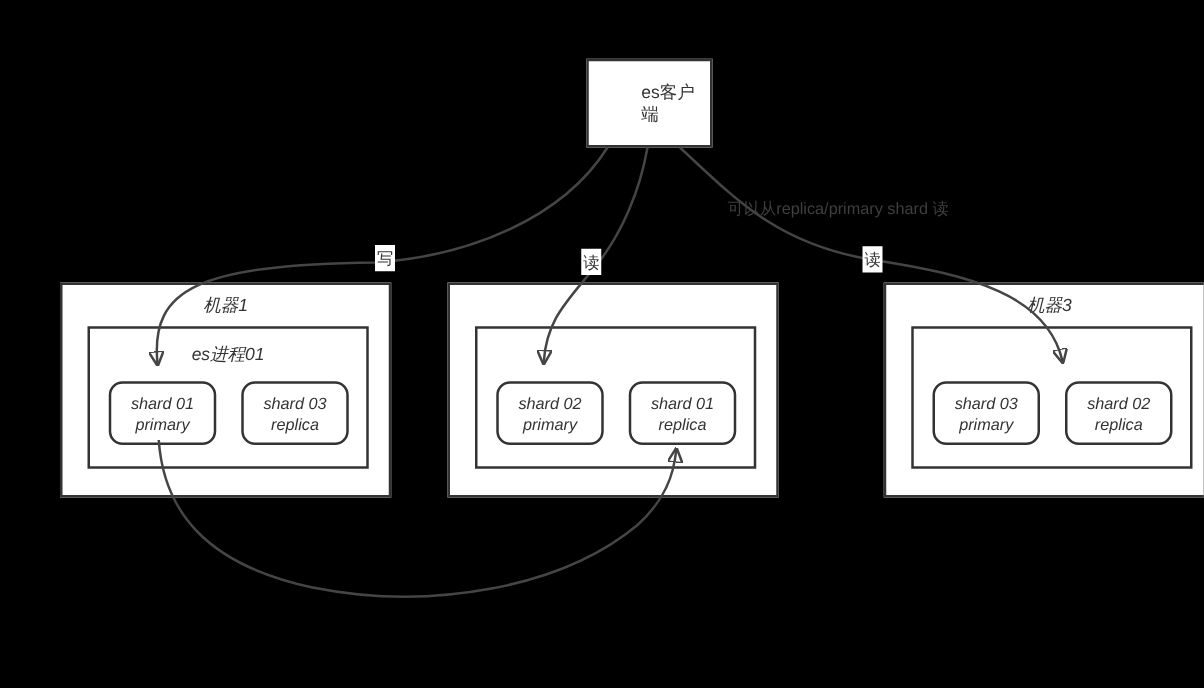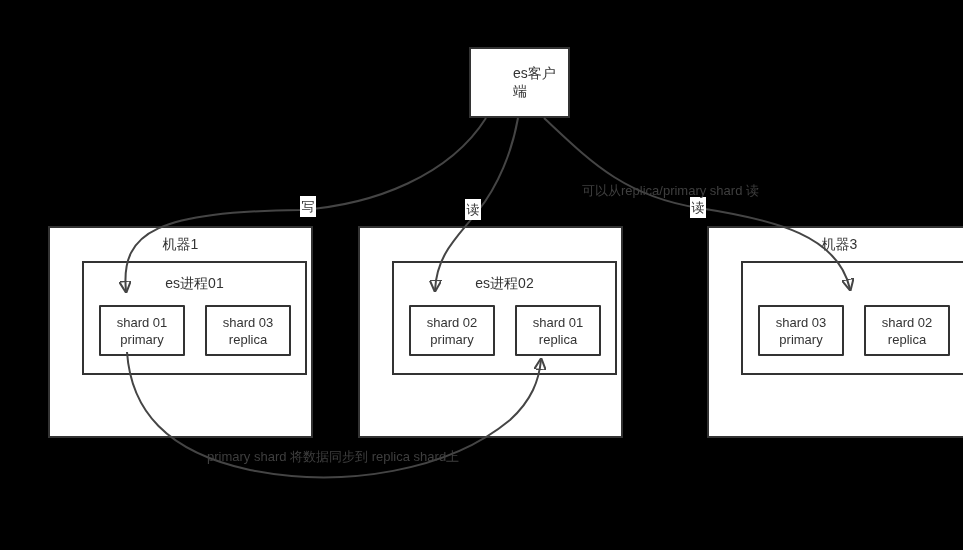--- a/index.html
+++ b/index.html
@@ -24,43 +24,43 @@
     box-sizing: border-box;
     color: #333333;
   }
   .client-node {
     left: 469px; top: 47px; width: 101px; height: 71px;
     display: flex; align-items: center; justify-content: center;
     font-size: 14px;
     padding-left: 42px;
   }
   .machine-node {
-    top: 226px; width: 265px; height: 212px;
+    top: 226px; width: 265px; height: 172px; font-style: italic;
   }
   .machine-title {
     position: absolute; left: 0; right: 0; top: 8px;
     text-align: center; font-size: 14px; color: #333333;
   }
   .process-node {
     position: absolute;
-    left: 32px; top: 33px; width: 225px; height: 114px;
+    left: 20px; top: 33px; width: 225px; height: 114px;
     background: #ffffff;
     border: 2px solid #333333;
     box-sizing: border-box;
   }
   .process-title {
     position: absolute; left: 0; right: 0; top: 12px;
     text-align: center; font-size: 14px; color: #333333;
   }
   .shard-node {
     position: absolute;
     top: 42px; width: 86px; height: 51px;
     background: #ffffff;
     border: 2px solid #333333;
-    border-radius: 1px;
+    border-radius: 11px;
     box-sizing: border-box;
     display: flex; flex-direction: column;
     align-items: center; justify-content: center;
     font-size: 13px; line-height: 17px; color: #333333;
     text-align: center;
   }
   .shard-a { left: 15px; }
   .shard-b { left: 121px; }
   .edges-layer {
     position: absolute; left: 0; top: 0;
@@ -79,21 +79,20 @@
     font-size: 13px;
     width: 16px; height: 21px;
     line-height: 21px;
     text-align: center;
   }
   .note {
     position: absolute;
     color: #3f3f3f;
     font-size: 13px;
     white-space: nowrap;
-    margin-top: 24px;
   }
 </style>
 </head>
 <body>
 
 <div class="canvas">
 
   <div class="node client-node">
     <span>es客户端</span>
   </div>
@@ -108,21 +107,20 @@
       </div>
       <div class="shard-node shard-b">
         <span>shard 03</span>
         <span>replica</span>
       </div>
     </div>
   </div>
 
   <div class="node machine-node" style="left:358px;">
     <div class="process-node">
-      <div class="process-title">es进程02</div>
       <div class="shard-node shard-a">
         <span>shard 02</span>
         <span>primary</span>
       </div>
       <div class="shard-node shard-b">
         <span>shard 01</span>
         <span>replica</span>
       </div>
     </div>
   </div>
@@ -151,15 +149,14 @@
     <path d="M 518 118 C 512 152 498 186 478 211 C 456 239 437 254 435 290" marker-end="url(#arrow)"></path>
     <path d="M 544 118 C 589 160 623 196 699 208 C 777 220 838 236 850 289" marker-end="url(#arrow)"></path>
     <path d="M 127 352 C 131 410 166 452 250 470 C 345 489 450 470 510 420 C 532 400 539 380 541 360" marker-end="url(#arrow)"></path>
   </svg>
 
   <div class="edge-chip" style="left:300px; top:196px;">写</div>
   <div class="edge-chip" style="left:465px; top:199px;">读</div>
   <div class="edge-chip" style="left:690px; top:197px;">读</div>
 
   <div class="note" style="left:582px; top:158px;">可以从replica/primary shard 读</div>
-  <div class="note" style="left:207px; top:424px;">primary shard 将数据同步到 replica shard上</div>
 
 </div>
 
 </body></html>

